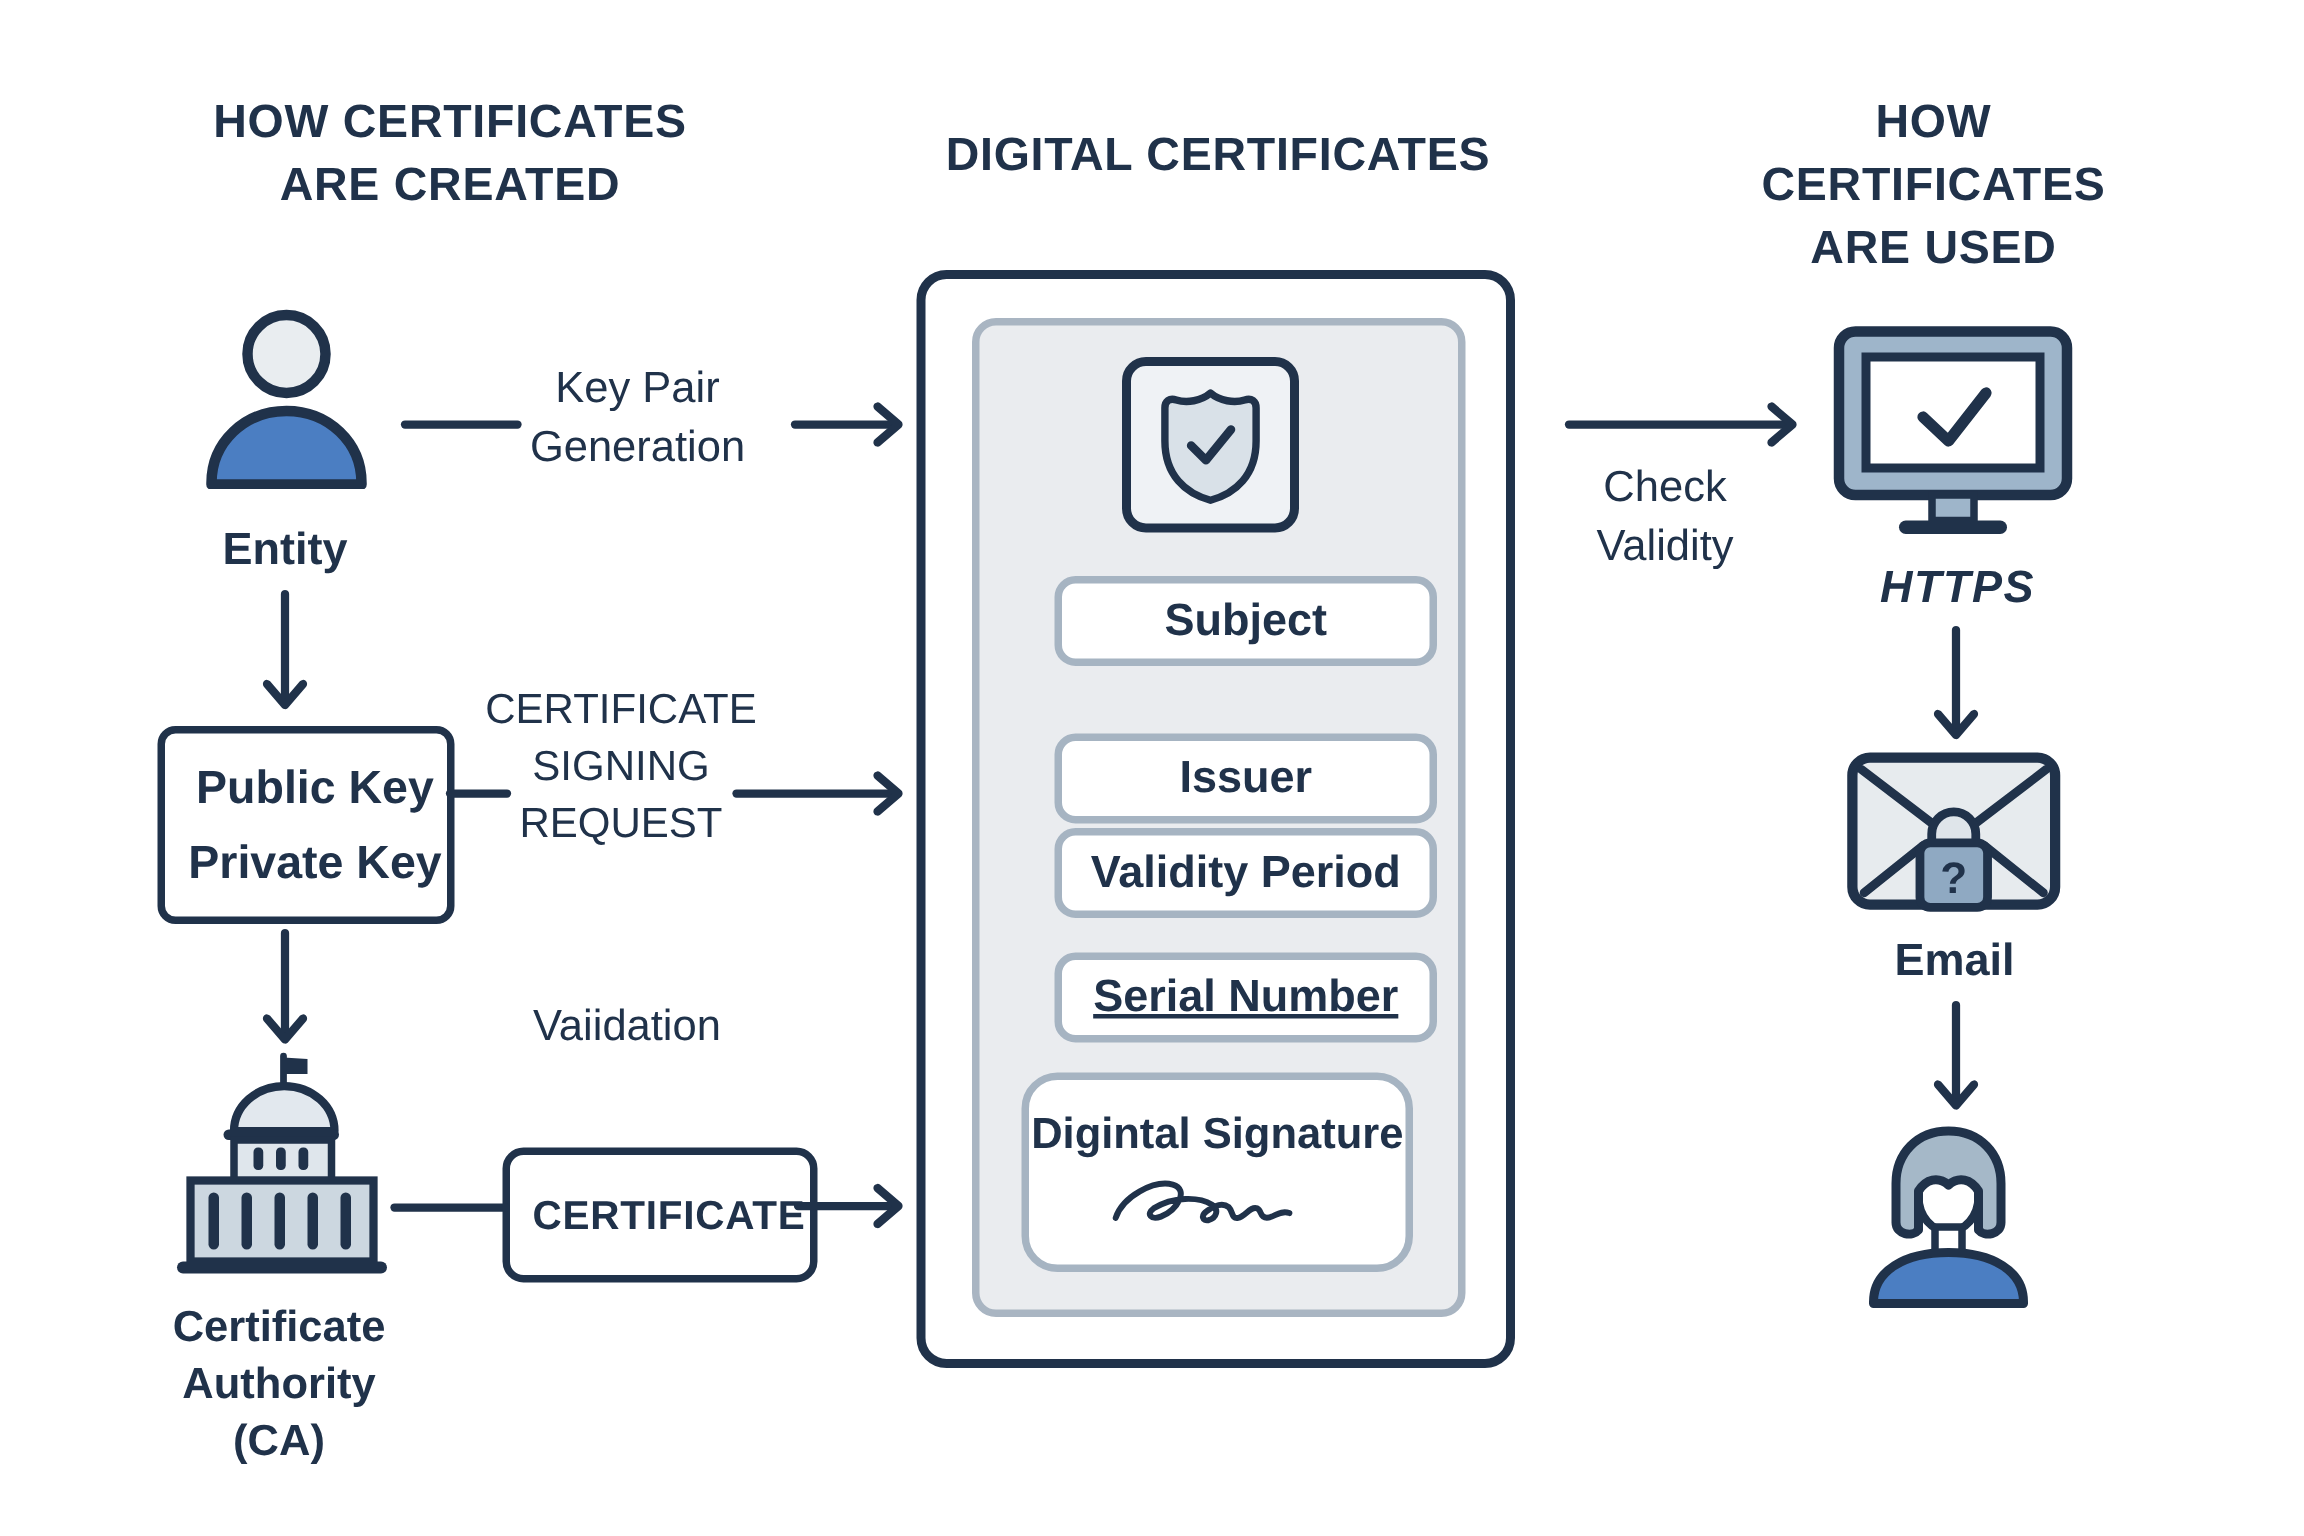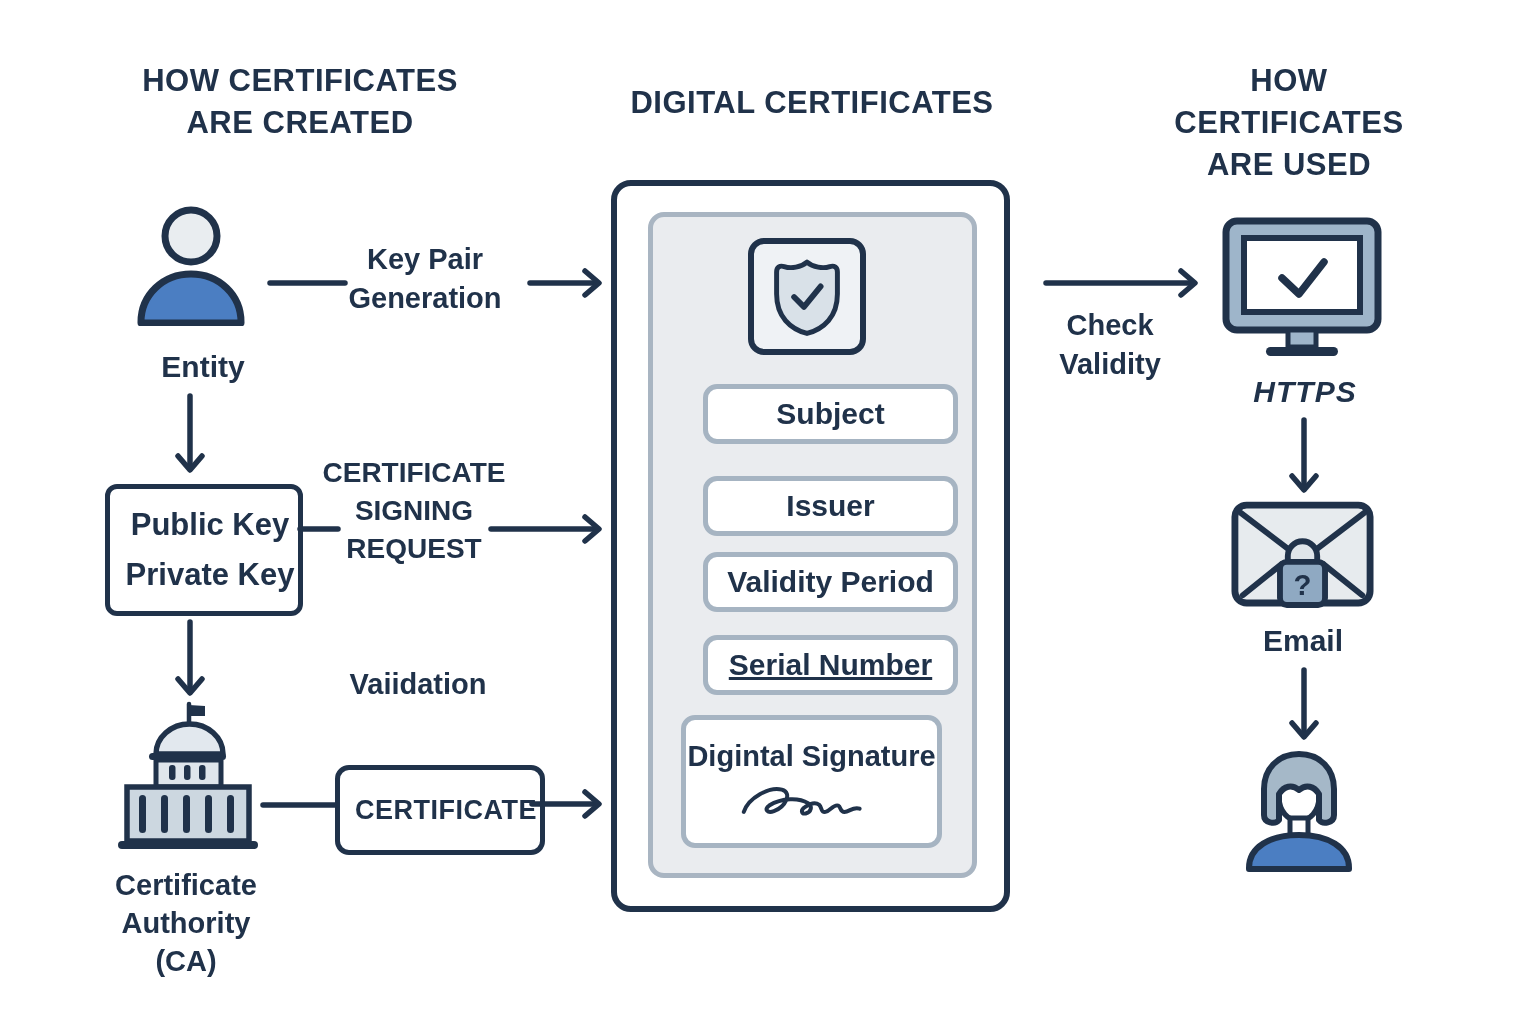--- a/index.html
+++ b/index.html
@@ -5,21 +5,21 @@
   html,body{margin:0;padding:0;background:#ffffff;}
   .canvas{
     position:relative;width:1536px;height:1024px;background:#ffffff;
     font-family:"Liberation Sans", sans-serif;color:#20324a;overflow:hidden;
   }
   .lbl{
     position:absolute;text-align:center;white-space:pre-line;
     color:#20324a;transform:translateX(-50%);
   }
   .hdr{font-weight:700;font-size:31px;line-height:42px;letter-spacing:.5px;}
-  .flow{font-weight:700;font-size:29px;line-height:39px;}
+  .flow{font-weight:400;font-size:29px;line-height:39px;}
   .node{font-weight:600;font-size:30px;line-height:39px;}
   .box{
     position:absolute;background:#ffffff;border:5px solid #20324a;border-radius:12px;
     display:flex;align-items:center;justify-content:center;text-align:center;
     font-weight:600;color:#20324a;padding-left:12px;
   }
   .cert-outer{
     position:absolute;left:611px;top:180px;width:399px;height:732px;
     background:#ffffff;border:6px solid #20324a;border-radius:20px;box-sizing:border-box;
   }
@@ -33,21 +33,21 @@
     display:flex;align-items:center;justify-content:center;
   }
   .field{
     position:absolute;left:681px;width:255px;height:60px;
     background:#ffffff;border:5px solid #a6b4c2;border-radius:14px;box-sizing:border-box;
     display:flex;align-items:center;justify-content:center;
     font-weight:600;font-size:30px;color:#20324a;margin-left:22px;
   }
   .sigfield{
     position:absolute;left:681px;top:715px;width:261px;height:133px;
-    background:#ffffff;border:5px solid #a6b4c2;border-radius:14px;box-sizing:border-box;
+    background:#ffffff;border:5px solid #a6b4c2;border-radius:24px;box-sizing:border-box;
     display:flex;flex-direction:column;align-items:center;justify-content:center;gap:4px;
     font-weight:600;font-size:29px;color:#20324a;
   }
   .ovl{position:absolute;left:0;top:0;pointer-events:none;}
   .icon{position:absolute;}
 </style>
 </head>
 <body>
 
 <div class="canvas">
@@ -55,21 +55,21 @@
   <div class="lbl hdr" style="left:300px;top:60px;">HOW CERTIFICATES
 ARE CREATED</div>
   <div class="lbl hdr" style="left:812px;top:82px;">DIGITAL CERTIFICATES</div>
   <div class="lbl hdr" style="left:1289px;top:60px;">HOW CERTIFICATES
 ARE USED</div>
 
   <svg class="icon" style="left:137px;top:206px;" width="108" height="120" viewBox="0 0 108 120">
     <circle cx="54" cy="30" r="26" fill="#e9edf0" stroke="#20324a" stroke-width="7"></circle>
     <path d="M4,116 C4,89 26,68 54,68 C82,68 104,89 104,116 L104,117 L4,117 Z" fill="#4b7ec2" stroke="#20324a" stroke-width="7" stroke-linejoin="round"></path>
   </svg>
-  <div class="lbl node" style="left:190px;top:347px;margin-left:13px;">Entity</div>
+  <div class="lbl node" style="left:190px;top:347px;">Entity</div>
 
   <div class="lbl flow" style="left:425px;top:240px;">Key Pair
 Generation</div>
 
   <div class="box" style="left:105px;top:484px;width:176px;height:122px;font-size:31px;line-height:50px;white-space:pre-line;">Public Key
 Private Key</div>
 
   <div class="lbl flow" style="left:414px;top:454px;font-size:28px;line-height:38px;">CERTIFICATE
 SIGNING
 REQUEST</div>
@@ -101,21 +101,21 @@
 
   <div class="cert-outer"></div>
   <div class="cert-inner"></div>
   <div class="badge">
     <svg width="76" height="88" viewBox="0 0 100 112">
       <path d="M50,10 C58,17 71,19 80,16 C86,14 90,17 90,23 L90,52 C90,82 72,98 50,104 C28,98 10,82 10,52 L10,23 C10,17 14,14 20,16 C29,19 42,17 50,10 Z" fill="#d9e1e8" stroke="#20324a" stroke-width="6.5" stroke-linejoin="round"></path>
       <path d="M33,56 L46,69 L68,42" fill="none" stroke="#20324a" stroke-width="7.5" stroke-linecap="round" stroke-linejoin="round"></path>
     </svg>
   </div>
   <div class="field" style="top:384px;">Subject</div>
-  <div class="field" style="top:476px;">Issuer</div>
+  <div class="field" style="top:489px;">Issuer</div>
   <div class="field" style="top:552px;">Validity Period</div>
   <div class="field" style="top:635px;text-decoration:underline;">Serial Number</div>
   <div class="sigfield">
     <span>Digintal Signature</span>
     <svg width="160" height="46" viewBox="0 0 200 58">
       <path d="M14,44 C20,26 46,12 62,16 C76,20 66,38 52,43 C44,46 39,41 46,36 C62,26 84,26 95,33 C101,37 99,44 92,46 C87,47 85,42 91,38 C98,33 104,31 109,35 C113,39 111,45 117,44 C123,43 127,34 133,36 C137,38 135,44 141,44 C147,44 152,37 160,40" fill="none" stroke="#20324a" stroke-width="5" stroke-linecap="round" stroke-linejoin="round"></path>
     </svg>
   </div>
 
   <div class="lbl flow" style="left:1110px;top:306px;">Check

